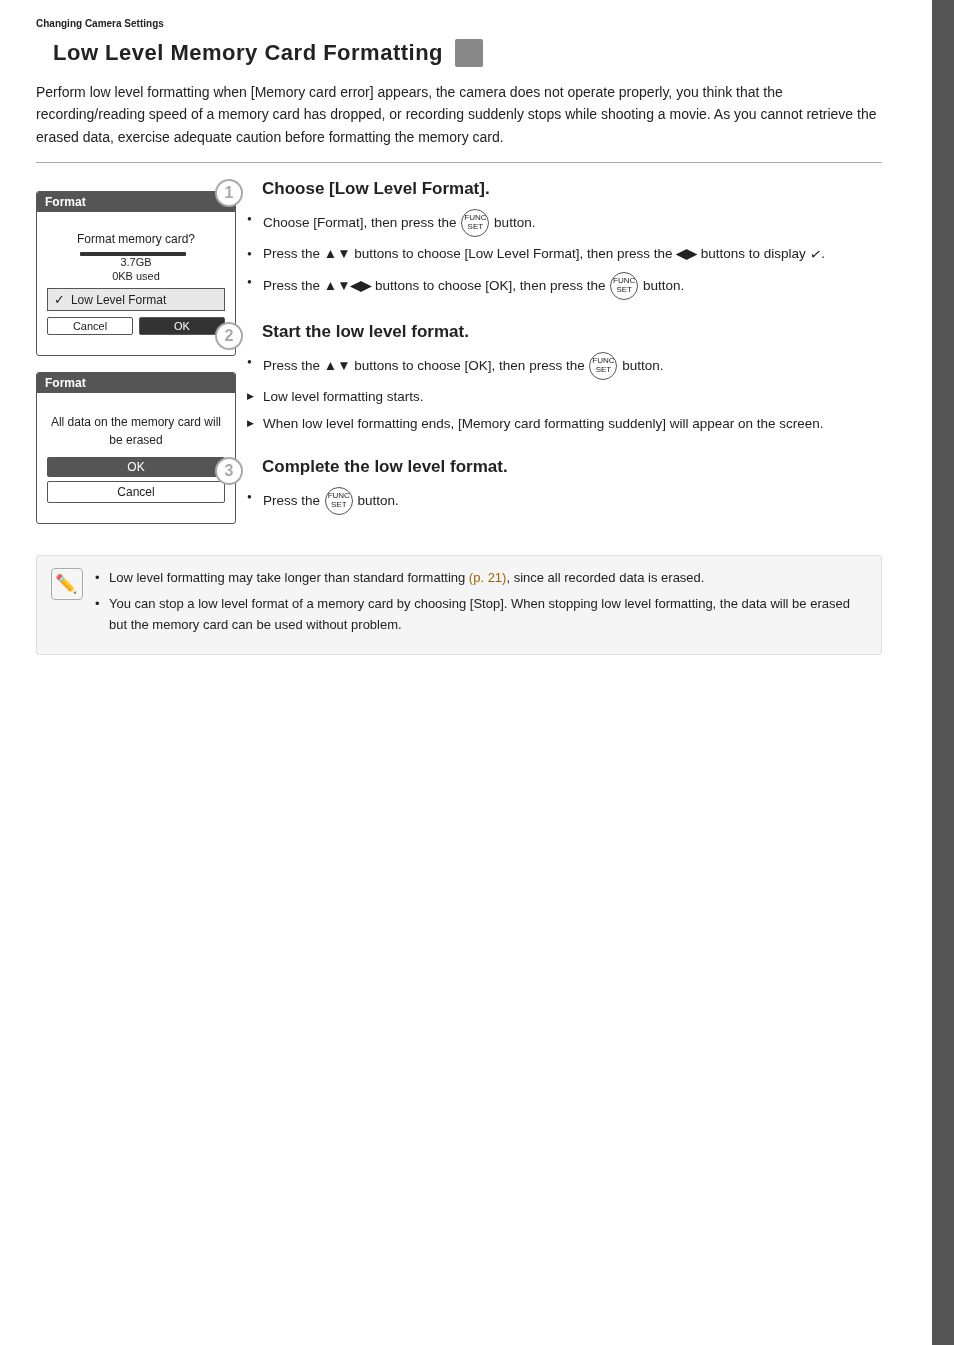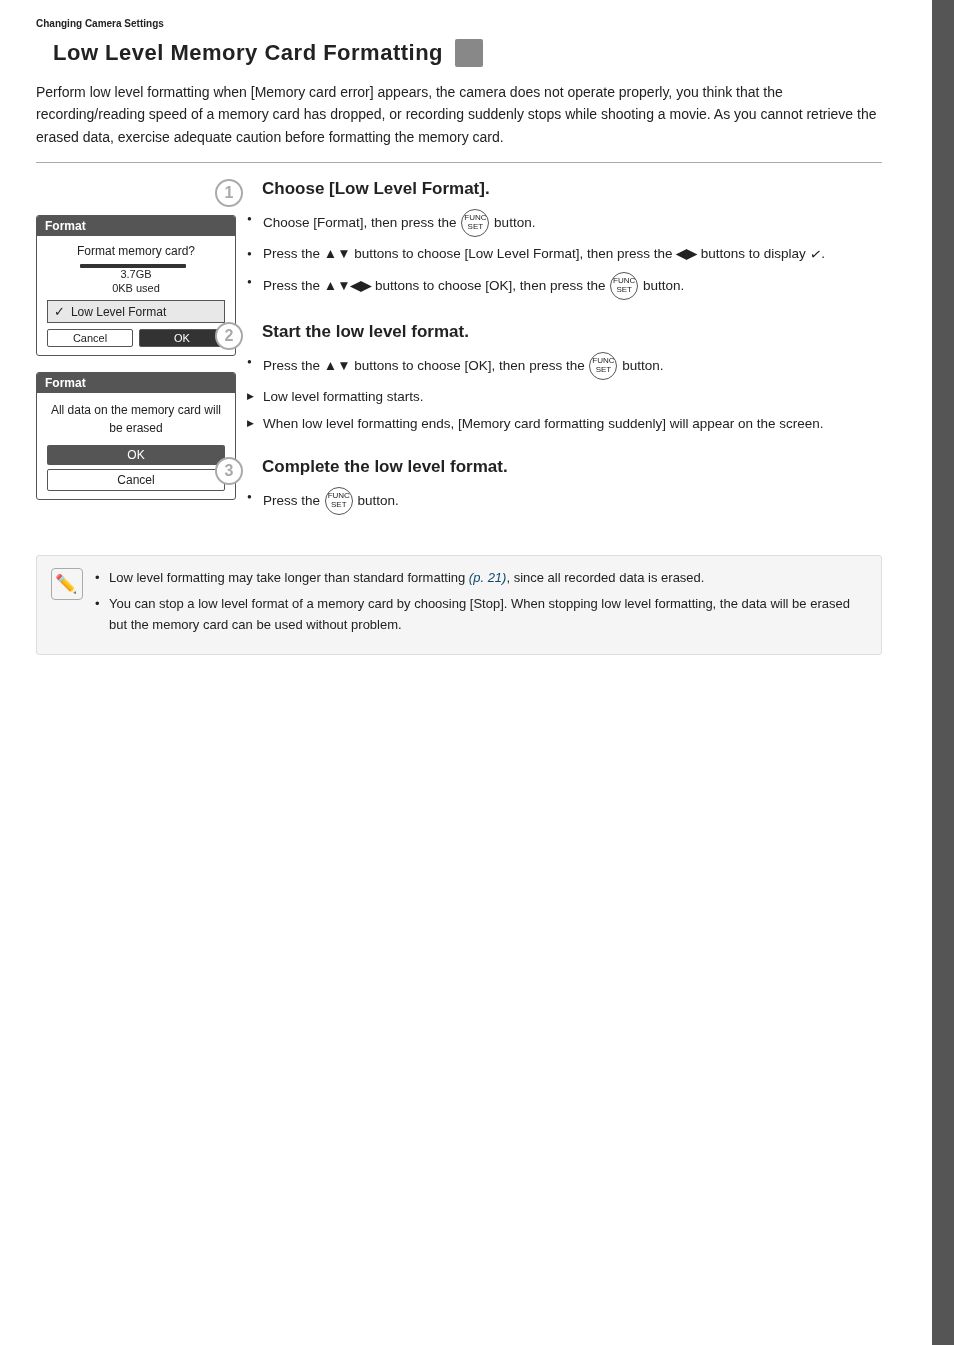--- a/index.html
+++ b/index.html
@@ -97,21 +97,21 @@
       overflow: hidden;
     }
     .cs-titlebar {
       background: #555;
       color: #fff;
       padding: 3px 8px;
       font-size: 12px;
       font-weight: bold;
     }
     .cs-body {
-      padding: 8px 10px;
+      padding: 20px 10px;
     }
     .cs-label {
       text-align: center;
       font-size: 12px;
       margin-bottom: 6px;
       color: #222;
     }
     .cs-size-row {
       display: flex;
       justify-content: flex-end;
@@ -323,23 +323,22 @@
       padding-left: 14px;
       position: relative;
       margin-bottom: 6px;
     }
     .note-content ul li::before {
       content: '•';
       position: absolute;
       left: 0;
     }
     .note-link {
-      color: #0c4a6e;
+      color: #a16207;
       text-decoration: none;
-      font-style: italic;
     }
 
     
     .page-number {
       text-align: right;
       font-size: 15px;
       font-weight: bold;
       margin-top: 30px;
       padding-right: 0;
     }

